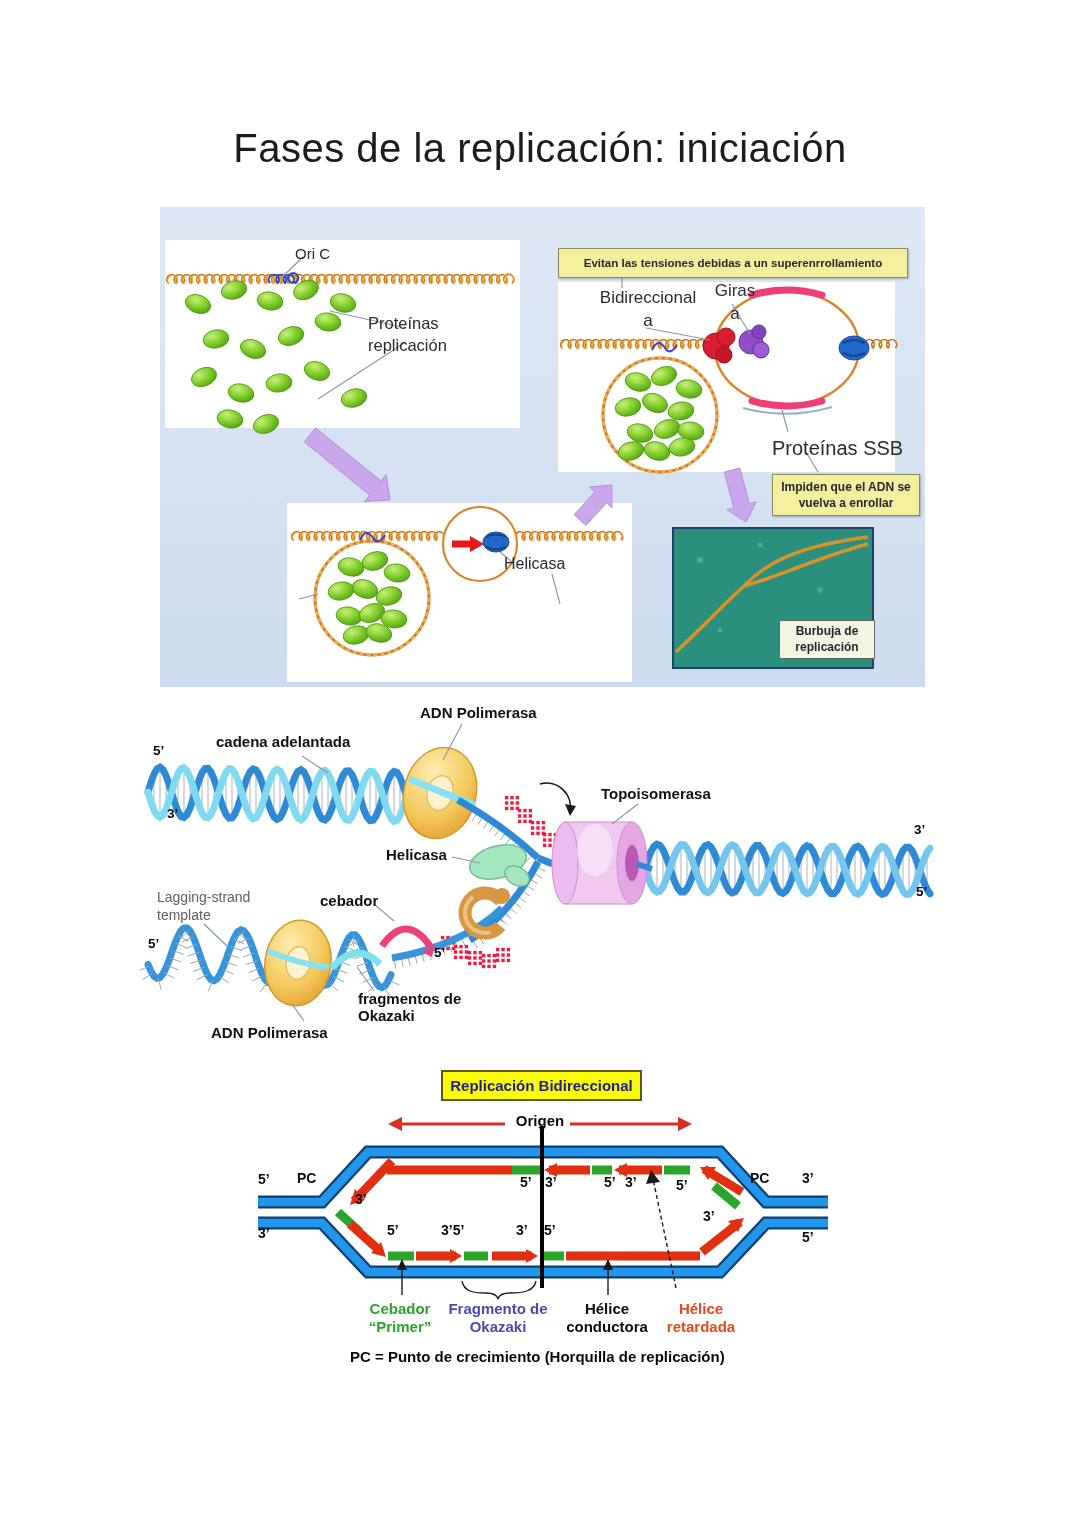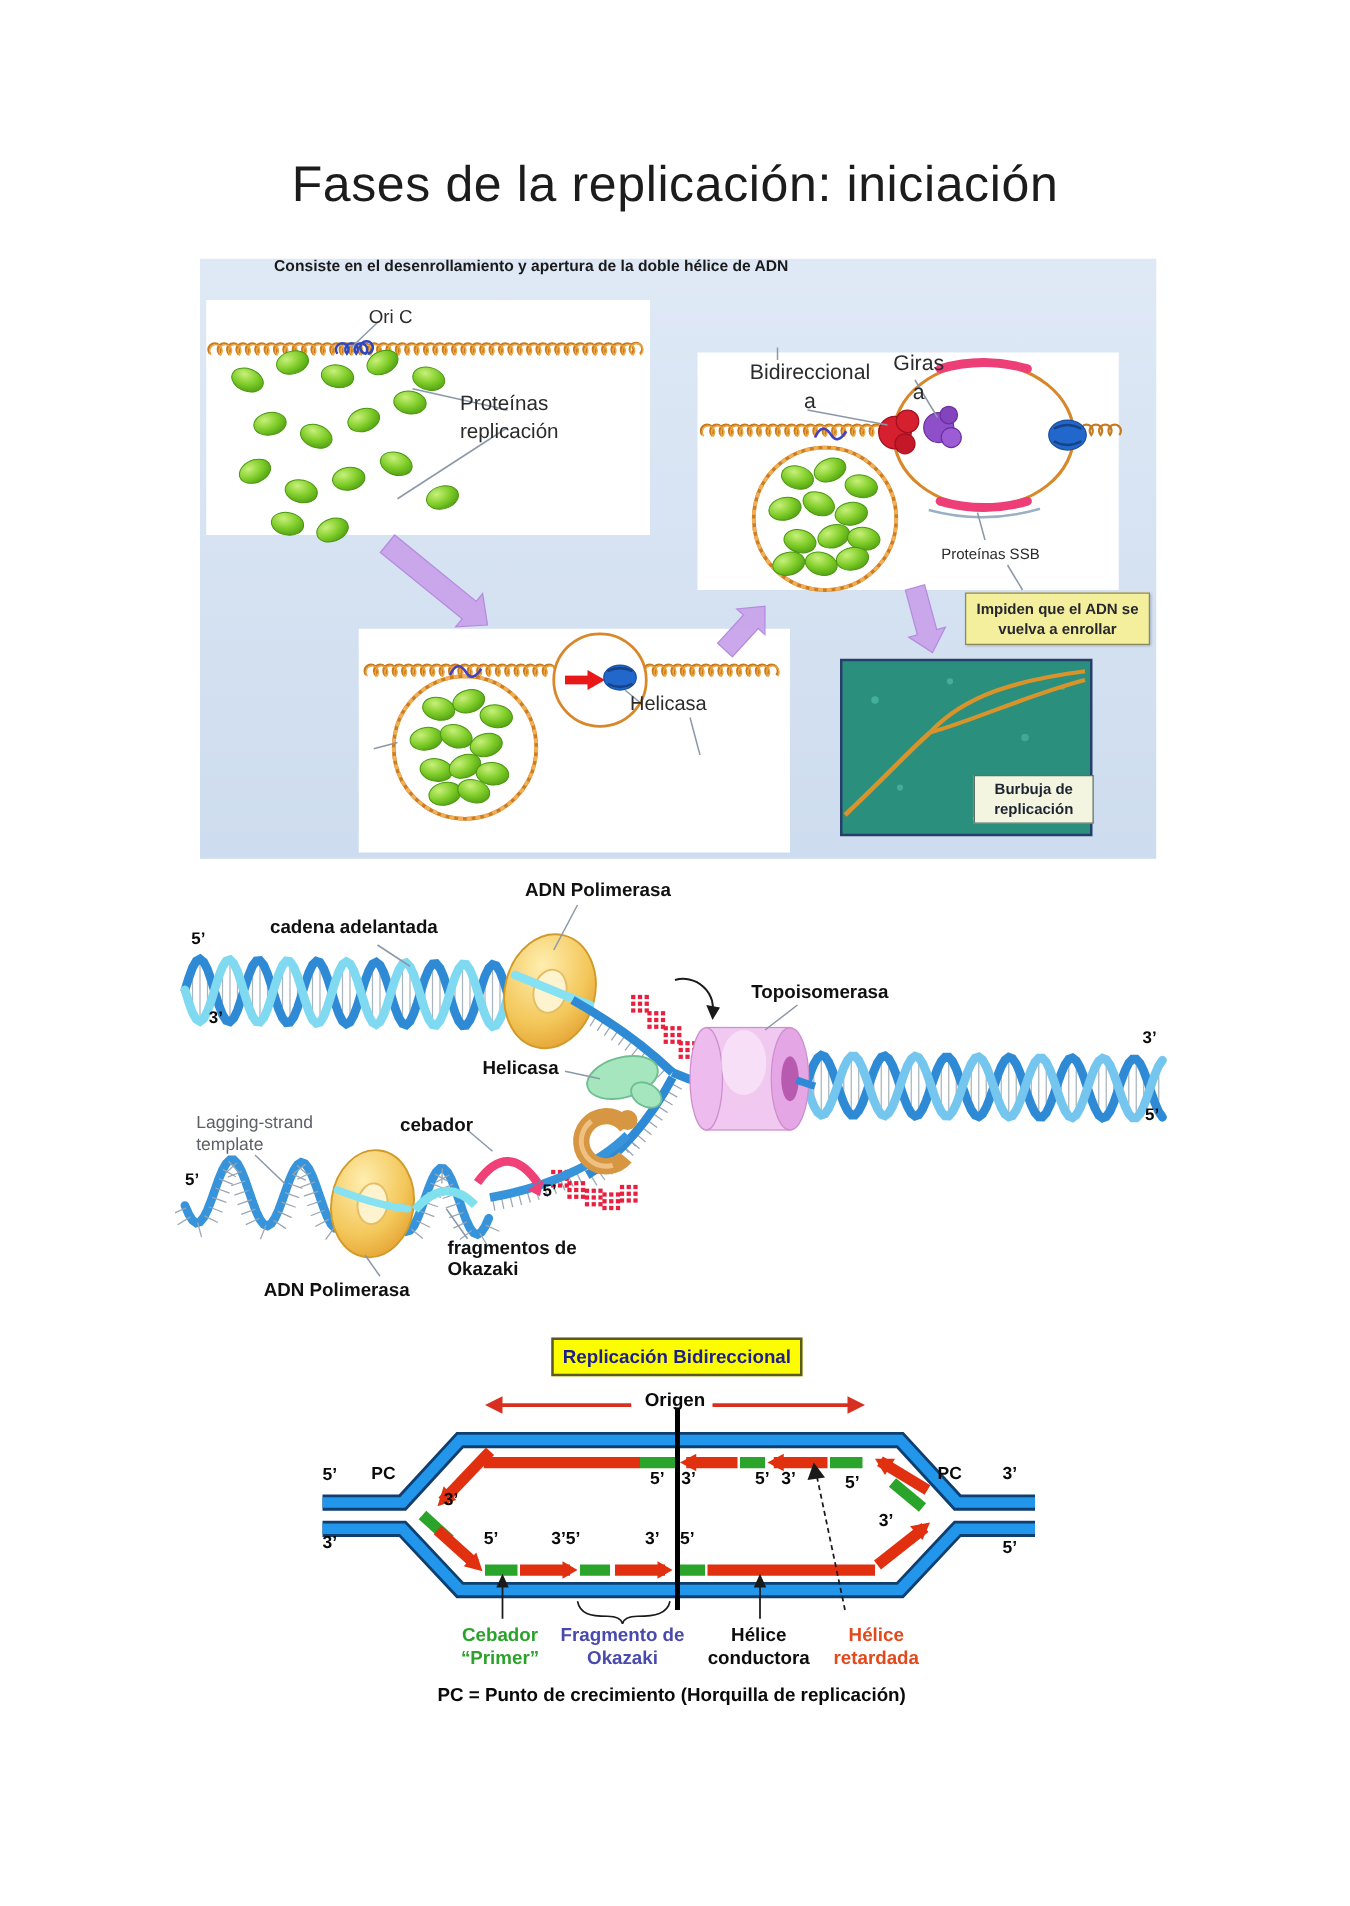--- a/index.html
+++ b/index.html
@@ -168,30 +168,30 @@
       <line x1="462" y1="78" x2="462" y2="88"></line>
       <line x1="139" y1="399" x2="158" y2="394"></line>
       <line x1="352" y1="362" x2="340" y2="352"></line>
       <line x1="392" y1="374" x2="400" y2="404"></line>
     </g>
 
     <path d="M492,150 q6,-13 13,-2 q5,8 12,-3" fill="none" stroke="#4040c8" stroke-width="2"></path>
     <path d="M200,340 q6,-13 13,-2 q5,8 12,-3" fill="none" stroke="#4040c8" stroke-width="2"></path>
   </svg>
 
-  <div class="subtitle">Consiste en el desenrollamiento y apertura de la doble hélice de ADN</div>
   <div class="lbl" style="left:295px;top:244px;font-size:15px">Ori C</div>
   <div class="lbl pre" style="left:368px;top:312px;font-size:16.5px">Proteínas
 replicación</div>
   <div class="lbl pre ctr" style="left:578px;top:287px;width:140px;font-size:17px">Bidireccional
 a</div>
   <div class="lbl pre ctr" style="left:700px;top:280px;width:70px;font-size:17px">Giras
 a</div>
-  <div class="lbl" style="left:753px;top:435px;font-size:12px">Proteínas SSB</div>
+  <div class="lbl" style="left:772px;top:435px;font-size:20px">Proteínas SSB</div>
   <div class="lbl" style="left:504px;top:553px;font-size:16px">Helicasa</div>
+  <div class="ybox" style="left:558px;top:248px;width:342px;line-height:20px">Evitan las tensiones debidas a un superenrrollamiento</div>
   <div class="ybox pre" style="left:772px;top:474px;width:140px;font-size:12px">Impiden que el ADN se
 vuelva a enrollar</div>
   <div class="micro-lbl pre" style="left:779px;top:620px;width:90px">Burbuja de
 replicación</div>
 
   <svg id="svg-fork" style="left:140px;top:700px" width="800" height="360" viewBox="0 0 800 360">
     <defs>
       <radialGradient id="gold" cx="35%" cy="30%" r="85%">
         <stop offset="0%" stop-color="#ffeeb0"></stop>
           <stop offset="60%" stop-color="#f3c75a"></stop>

